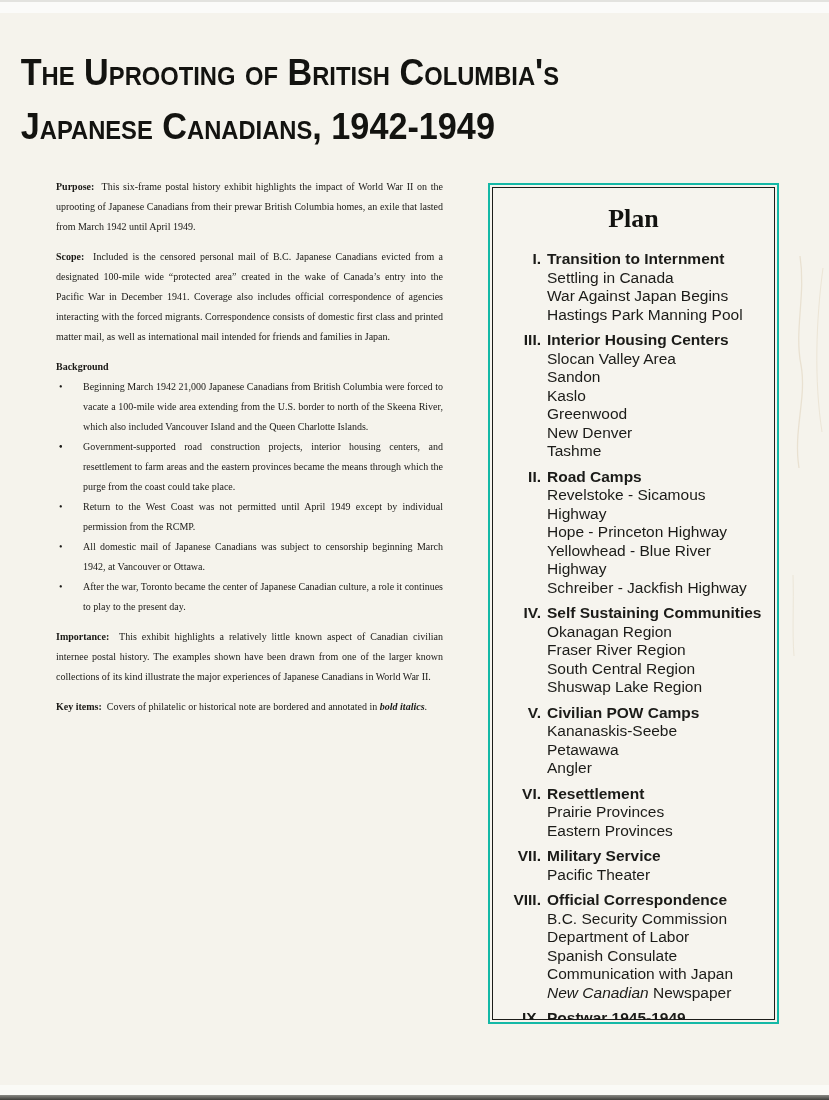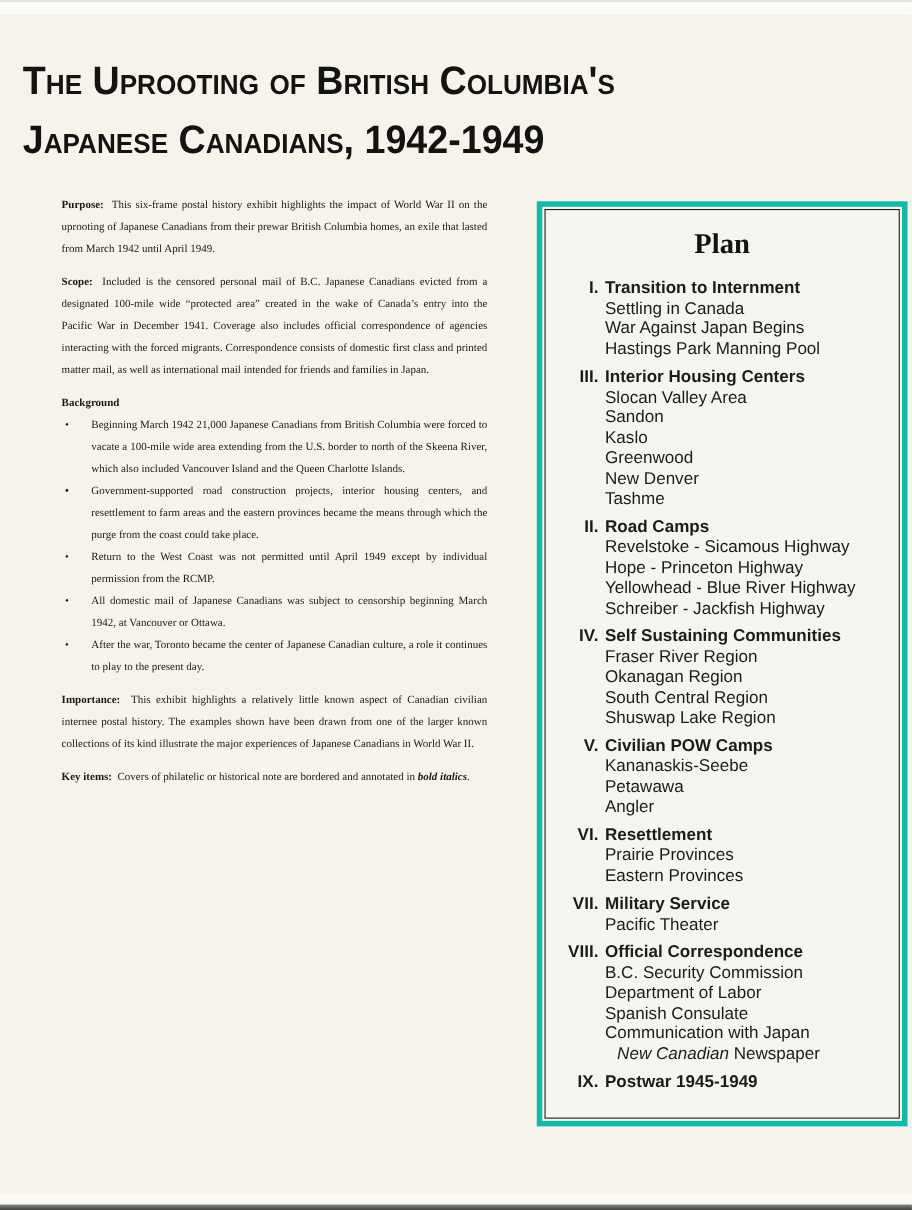--- a/index.html
+++ b/index.html
@@ -48,22 +48,22 @@
   }
   .para { margin: 0 0 10px 0; }
   .para-label { font-weight: bold; }
   .section-heading { font-weight: bold; margin: 0; text-align: left; }
   .bullet-row { position: relative; padding-left: 27px; margin: 0; }
   .bullet-glyph { position: absolute; left: 3px; top: 0; }
   .bold-italic { font-weight: bold; font-style: italic; }
   .bullets-wrap { margin-bottom: 10px; }
 
   .plan-box {
-    position: absolute; left: 488px; top: 183px; width: 337px; height: 841px;
-    border: 5px solid #14b8a6;
+    position: absolute; left: 488px; top: 183px; width: 291px; height: 841px;
+    border: 2px solid #14b8a6;
     box-sizing: border-box;
     background: #f6f4ee;
   }
   .plan-inner {
     position: absolute; inset: 2px;
     border: 1px solid #1c1c19;
     overflow: hidden;
   }
   .plan-title {
     text-align: center;
@@ -80,21 +80,21 @@
     padding: 0 6px 0 2px;
   }
   .plan-section {
     display: grid;
     grid-template-columns: 46px 1fr;
     column-gap: 6px;
     margin-bottom: 7px;
   }
   .plan-numeral { text-align: right; font-weight: bold; white-space: nowrap; }
   .plan-heading { font-weight: bold; }
-  .plan-item em { font-style: italic; margin-left: 11px; }
+  .plan-item em { font-style: italic; }
 </style>
 </head>
 <body>
 
 <div class="top-strip"></div>
 
 <svg class="edge-artifacts" width="829" height="1100" viewBox="0 0 829 1100">
   <path d="M800,256 C806,295 794,330 801,365 C807,398 793,430 799,468" stroke="#e9e1d1" stroke-width="1.3" fill="none"></path>
   <path d="M793,575 C794,605 792,630 794,656" stroke="#ece6d8" stroke-width="1" fill="none"></path>
   <path d="M823,268 C816,320 814,380 822,432" stroke="#ece5d6" stroke-width="1" fill="none"></path>
@@ -153,22 +153,22 @@
             <div class="plan-item">Revelstoke - Sicamous Highway</div>
             <div class="plan-item">Hope - Princeton Highway</div>
             <div class="plan-item">Yellowhead - Blue River Highway</div>
             <div class="plan-item">Schreiber - Jackfish Highway</div>
           </div>
         </div>
         <div class="plan-section">
           <div class="plan-numeral">IV.</div>
           <div class="plan-section-body">
             <div class="plan-heading">Self Sustaining Communities</div>
+            <div class="plan-item">Okanagan Region</div>
             <div class="plan-item">Fraser River Region</div>
-            <div class="plan-item">Okanagan Region</div>
             <div class="plan-item">South Central Region</div>
             <div class="plan-item">Shuswap Lake Region</div>
           </div>
         </div>
         <div class="plan-section">
           <div class="plan-numeral">V.</div>
           <div class="plan-section-body">
             <div class="plan-heading">Civilian POW Camps</div>
             <div class="plan-item">Kananaskis-Seebe</div>
             <div class="plan-item">Petawawa</div>

